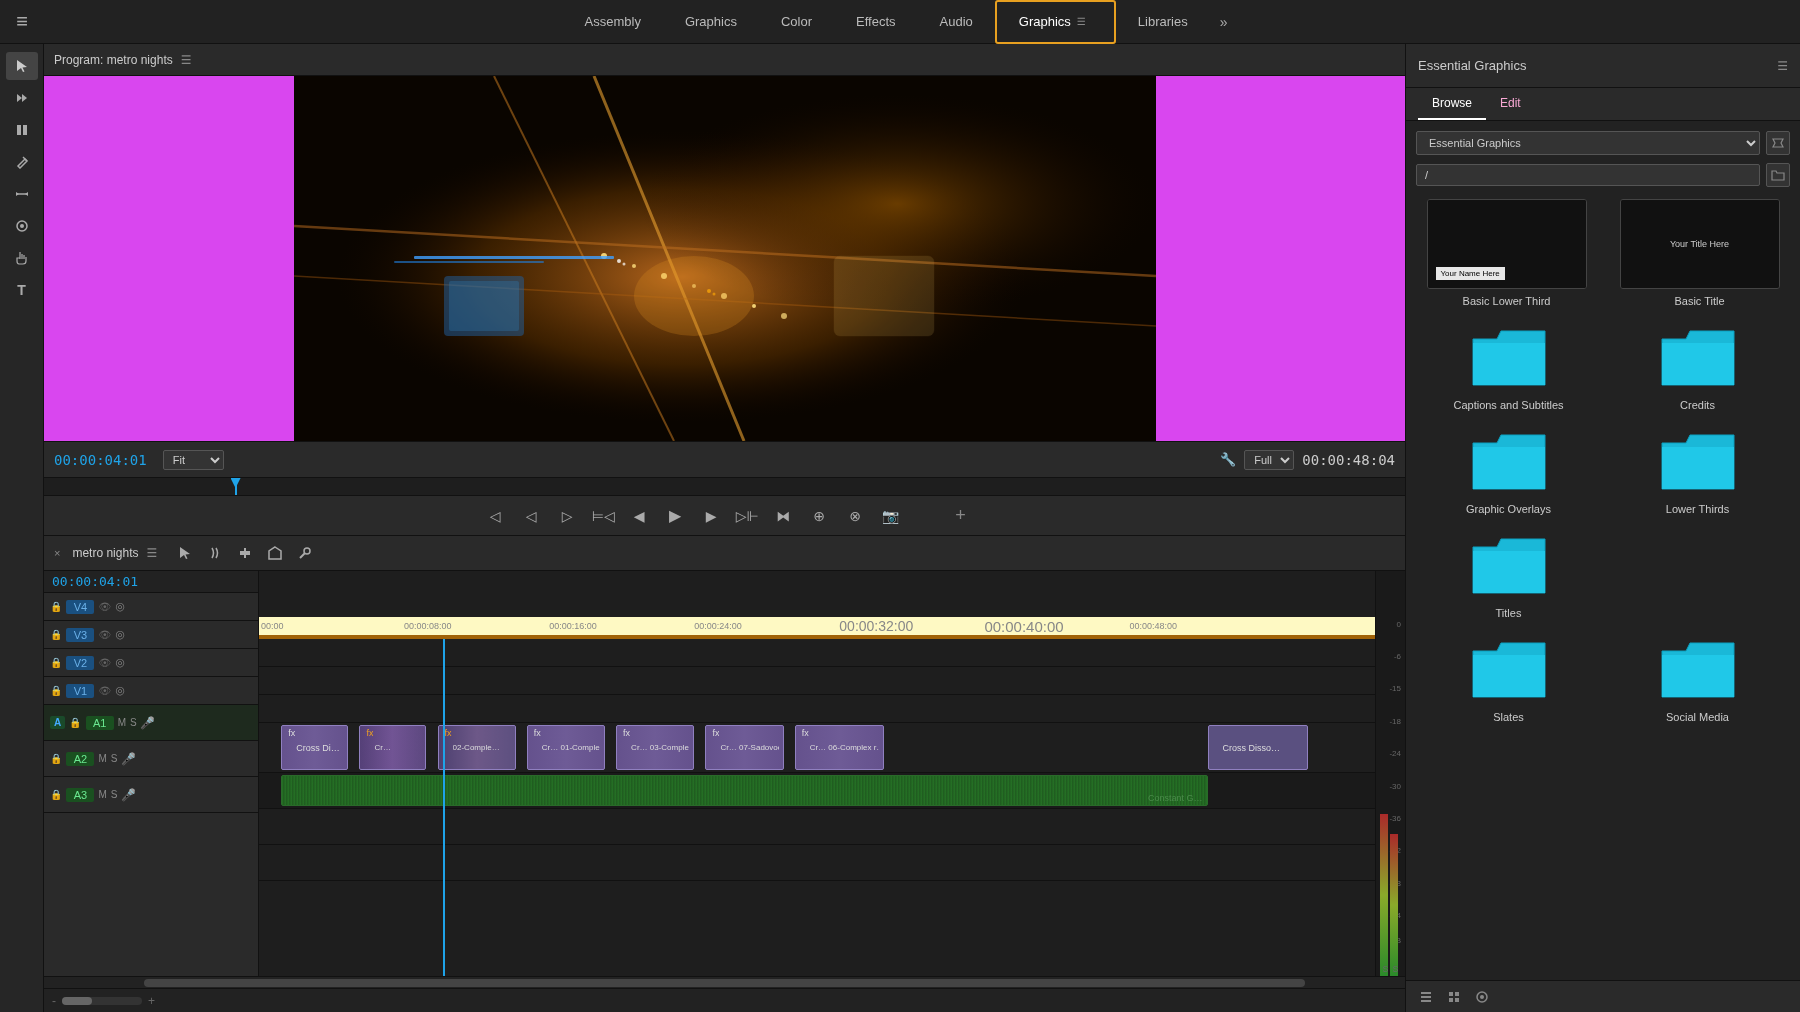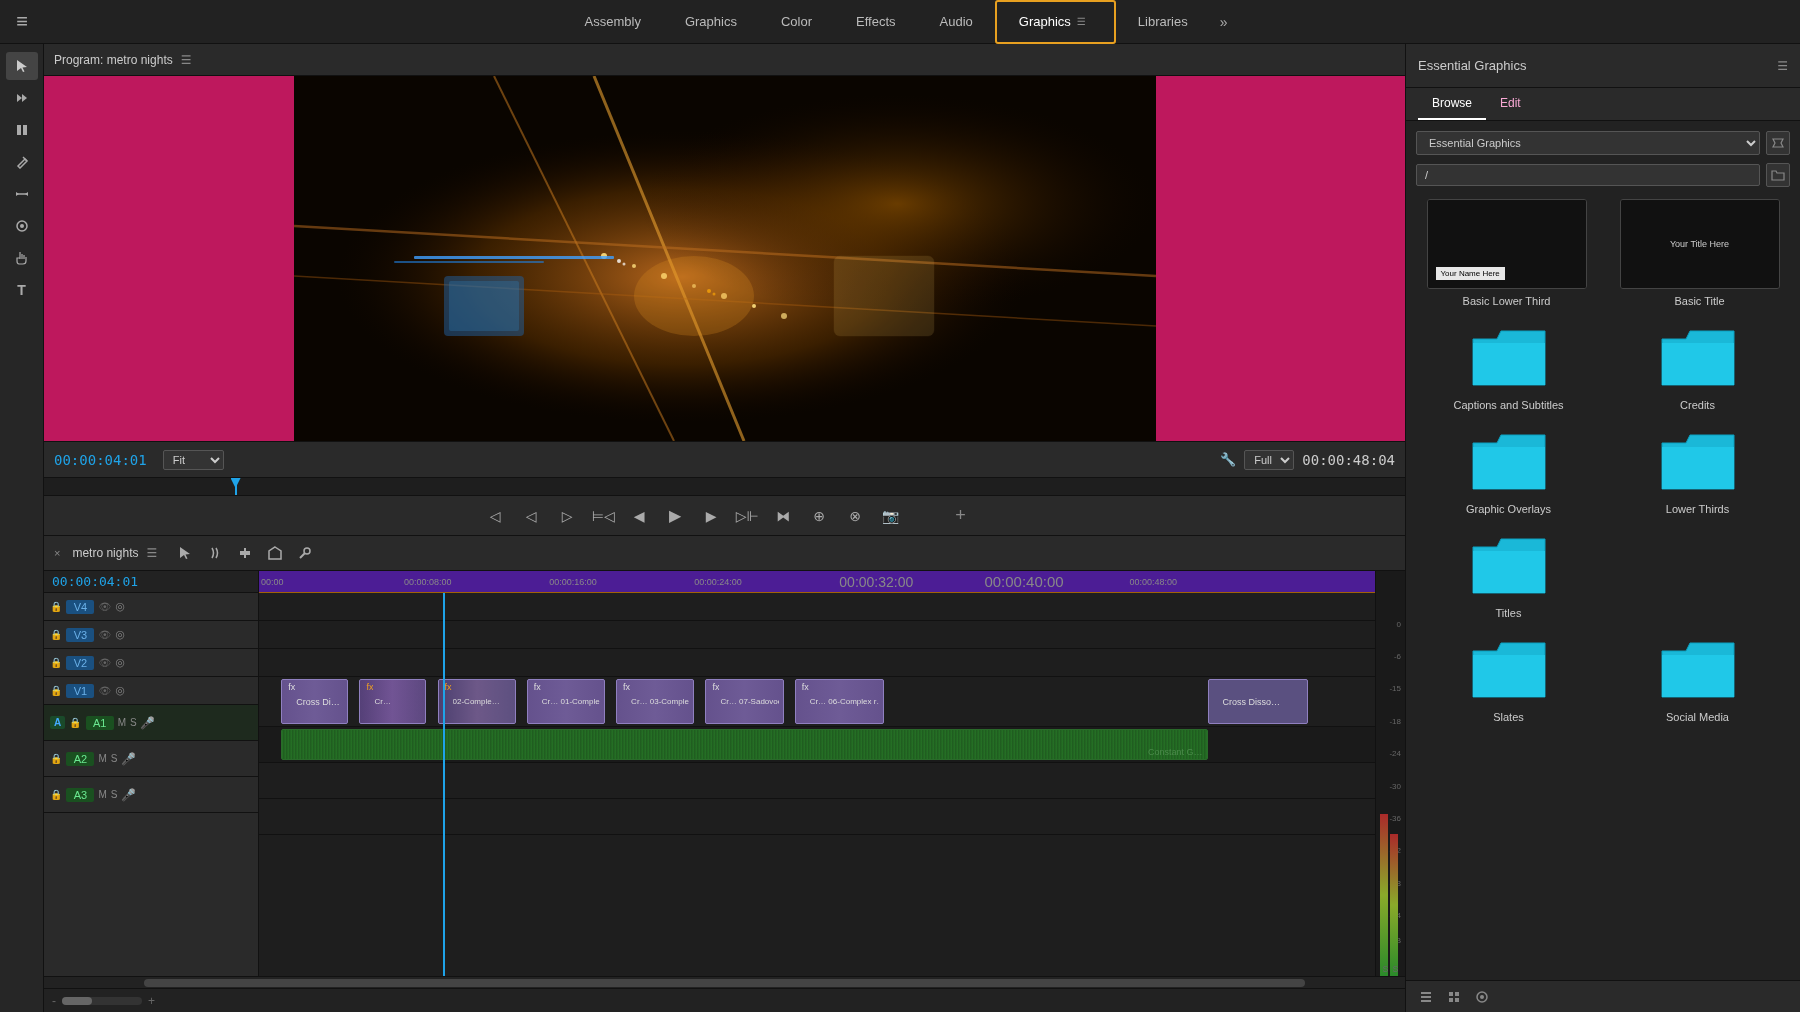--- a/index.html
+++ b/index.html
@@ -82,21 +82,21 @@
     
     #center-area {
       flex: 1;
       display: flex;
       flex-direction: column;
       overflow: hidden;
     }
 
     
     #program-monitor {
-      background: #be185d;
+      background: #d946ef;
       flex-shrink: 0;
     }
     #monitor-header {
       height: 32px;
       background: #2a2a2a;
       display: flex;
       align-items: center;
       padding: 0 10px;
       border-bottom: 1px solid #111;
     }
@@ -309,27 +309,28 @@
 
     #tracks-area {
       flex: 1;
       display: flex;
       flex-direction: column;
       overflow: hidden;
       position: relative;
     }
     #ruler {
       height: 22px;
-      background: #4c1d95;
-      border-bottom: 1px solid #a16207;
+      background: #fef9c3;
+      border-bottom: 4px solid #a16207;
       position: relative;
       display: flex;
       align-items: center;
       padding: 0 2px;
       overflow: hidden;
+      margin-top: 46px;
     }
 
     #tracks-content {
       flex: 1;
       position: relative;
       overflow: hidden;
     }
     .track-row {
       height: 28px;
       border-bottom: 1px solid #111;

